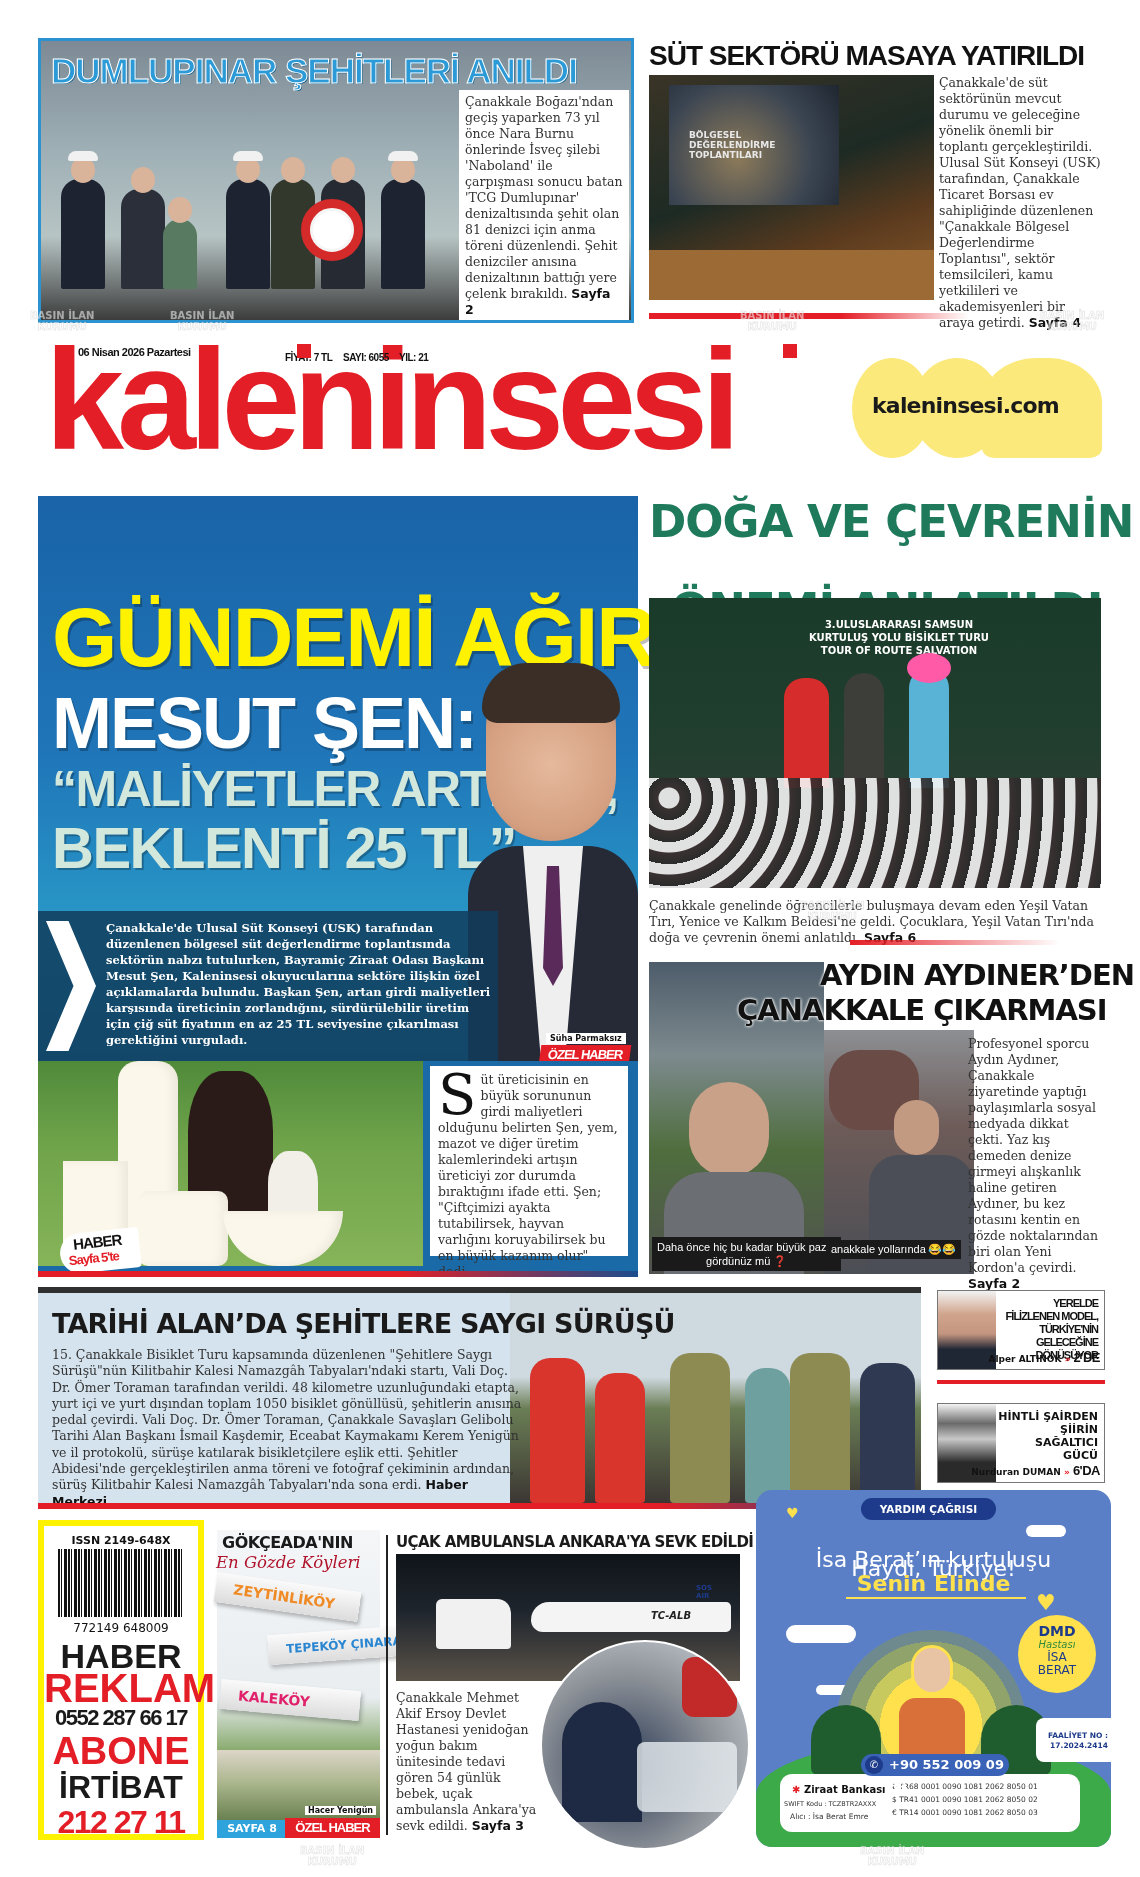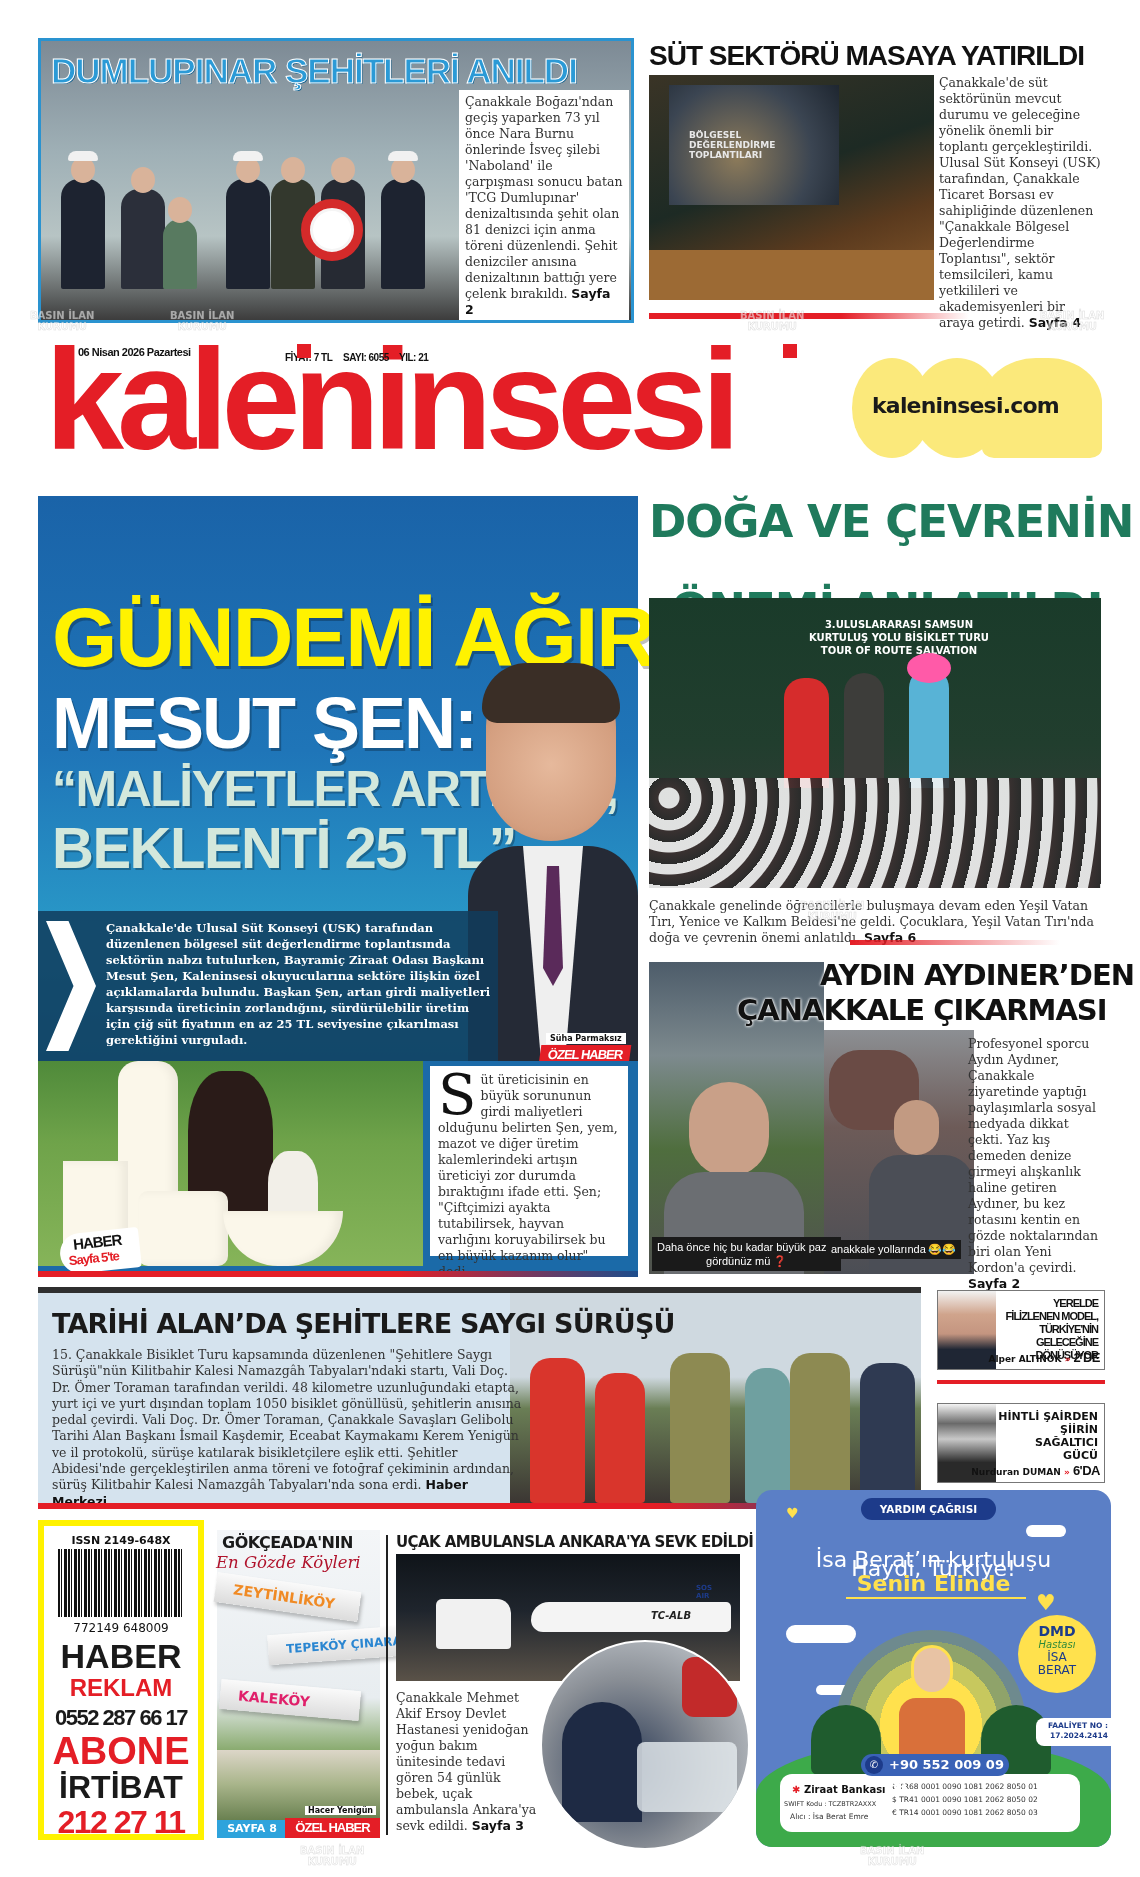--- a/index.html
+++ b/index.html
@@ -138,21 +138,21 @@
   #ucak .deck { left: 396px; top: 1690px; width: 150px; font-size: 12.5px; line-height: 16px; }
 
   
   #ad { left: 756px; top: 1490px; width: 355px; height: 357px; background: #5b7fc6; border-radius: 16px; overflow: hidden; }
   #ad .pill { left: 105px; top: 8px; width: 135px; height: 22px; border-radius: 11px; background: #1d3b8a; color: #fff; font-family: "DejaVu Sans", sans-serif; font-weight: 700; font-size: 10.5px; text-align: center; line-height: 22px; }
   #ad .h { left: 0; width: 355px; text-align: center; color: #fff; font-family: "DejaVu Sans", sans-serif; font-size: 22px; line-height: 24px; }
   #ad .y { color: #ffe14d; font-weight: 700; }
   #ad .rainbow { left: 80px; top: 140px; width: 190px; height: 190px; border-radius: 50%; background: radial-gradient(circle, #ffe14d 0 38%, #c7c85e 38% 50%, #8fa36a 50% 62%, #6e8a8e 62% 75%, transparent 75%); }
   #ad .kid { left: 135px; top: 155px; width: 80px; height: 130px; }
   #ad .dmd { left: 262px; top: 125px; width: 78px; height: 78px; border-radius: 50%; background: #ffe14d; text-align: center; font-family: "DejaVu Sans", sans-serif; color: #1d3b8a; font-size: 12px; line-height: 13px; padding-top: 10px; }
-  #ad .faaliyet { left: 280px; top: 228px; width: 80px; height: 28px; background: #fff; border-radius: 8px 0 0 8px; font-family: "DejaVu Sans", sans-serif; font-weight: 700; font-size: 7.5px; color: #1d3b8a; text-align: right; padding: 3px 8px 0 0; line-height: 10px; }
+  #ad .faaliyet { left: 280px; top: 228px; width: 80px; height: 44px; background: #fff; border-radius: 8px 0 0 8px; font-family: "DejaVu Sans", sans-serif; font-weight: 700; font-size: 7.5px; color: #1d3b8a; text-align: right; padding: 13px 8px 0 0; line-height: 10px; }
   #ad .phone { left: 105px; top: 264px; width: 148px; height: 22px; border-radius: 11px; background: #3a62b6; color: #fff; font-family: "DejaVu Sans", sans-serif; font-weight: 700; font-size: 13px; line-height: 22px; padding-left: 28px; }
   #ad .phone-icon { position: absolute; left: 4px; top: 2px; width: 18px; height: 18px; border-radius: 50%; background: #1d3b8a; color: #fff; font-size: 10px; line-height: 18px; text-align: center; }
   #ad .bank { left: 24px; top: 284px; width: 300px; height: 58px; background: #fff; border-radius: 12px; font-family: "DejaVu Sans", sans-serif; }
   #ad .bank .name { position: absolute; left: 12px; top: 10px; font-size: 10px; font-weight: 700; color: #111; }
   #ad .bank .name .z { color: #e41e26; }
   #ad .bank .swift { position: absolute; left: 4px; top: 26px; font-size: 6.5px; color: #333; }
   #ad .bank .alici { position: absolute; left: 10px; top: 38px; font-size: 7.5px; color: #333; }
   #ad .bank .ibans { position: absolute; left: 112px; top: 6px; font-size: 7.5px; color: #333; line-height: 13px; white-space: nowrap; }
   .tree { position: absolute; background: #1f5c2e; border-radius: 50% 50% 10% 10%; }
   .cloud { position: absolute; background: #fff; border-radius: 20px; }
@@ -348,21 +348,21 @@
     <span class="arr">»</span>
     <span class="pg">6'DA</span>
   </div>
 </div>
 
 <aside id="issn" class="abs">
   <div class="issn">ISSN 2149-648X</div>
   <div class="barcode"></div>
   <div class="bnum">772149   648009</div>
   <div class="big" style="font-size:34px;color:#1a1a1a;margin-top:4px;">HABER</div>
-  <div class="big" style="font-size:24px;color:#e41e26;">REKLAM</div>
+  <div class="big" style="font-size:40px;color:#e41e26;">REKLAM</div>
   <div class="phone" style="font-size:22px;color:#1a1a1a;line-height:28px;">0552 287 66 17</div>
   <div class="big" style="font-size:38px;color:#e41e26;line-height:38px;">ABONE</div>
   <div class="big" style="font-size:32px;color:#1a1a1a;line-height:34px;">İRTİBAT</div>
   <div class="phone" style="font-size:32px;color:#e41e26;line-height:36px;">212 27 11</div>
 </aside>
 
 <section id="gokce">
   <div class="abs pic photo">
     <div class="abs" style="left:0;top:220px;width:163px;height:85px;background:linear-gradient(180deg,#dcd6c8 0%,#a9b58b 40%,#4f6b38 100%);"></div>
   </div>

